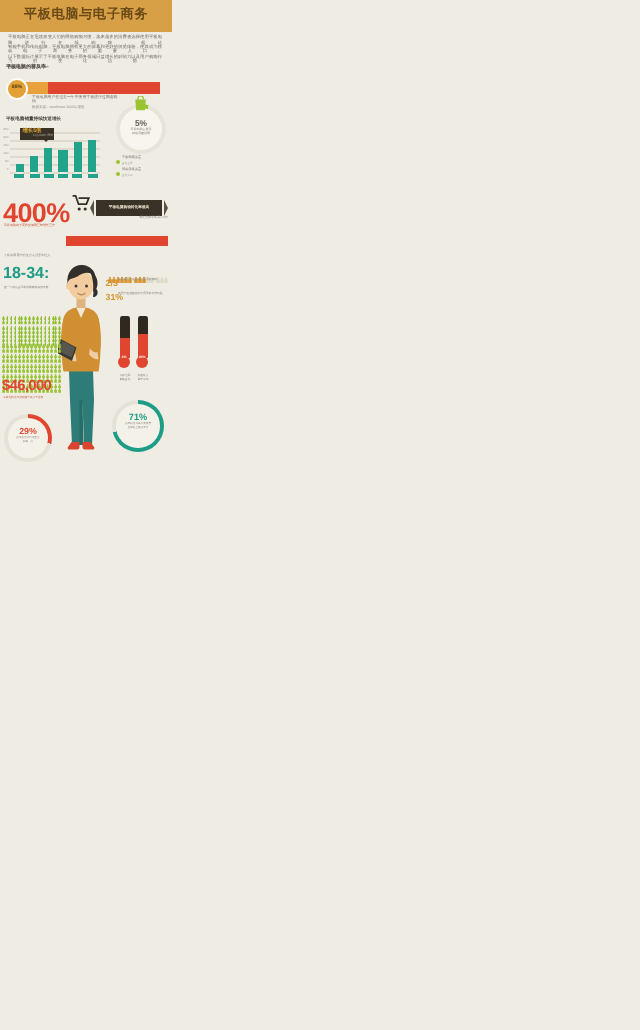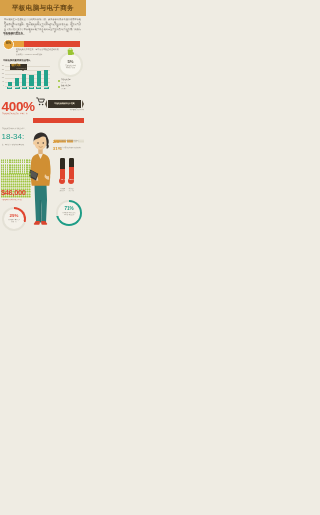--- a/index.html
+++ b/index.html
@@ -50,21 +50,21 @@
   .ribbon:before,.ribbon:after{content:"";position:absolute;top:0;border-top:4px solid transparent;
      border-bottom:4px solid transparent;}
   .ribbon:before{left:-2.6px;border-right:2.6px solid #5c5243;}
   .ribbon:after{right:-2.6px;border-left:2.6px solid #5c5243;}
   .redbar{position:absolute;background:#e0452f;}
   .cart{position:absolute;}
   
   .pgrid{position:absolute;display:flex;flex-wrap:wrap;}
   .pgrid i{display:block;}
   
-  .teal-big{position:absolute;font-weight:normal;color:#1d9c86;}
+  .teal-big{position:absolute;font-weight:bold;color:#1d9c86;}
   .amber-big{position:absolute;font-weight:bold;color:#d7952c;}
   
   .thermo{position:absolute;width:5px;}
   .thermo .tube{position:absolute;left:0;top:0;width:5px;background:#30291f;border-radius:1.2px 1.2px 0 0;}
   .thermo .fill{position:absolute;left:0;width:5px;background:#e0452f;}
   .thermo .bulb{position:absolute;left:-.9px;width:6.8px;height:6.8px;border-radius:50%;background:#e0452f;}
   .thermo .bulb span{position:absolute;left:0;top:1.9px;width:100%;text-align:center;
      font-size:1.7px;line-height:1.9px;color:#fff;font-weight:bold;}
   
   .dn{position:absolute;border-radius:50%;}

